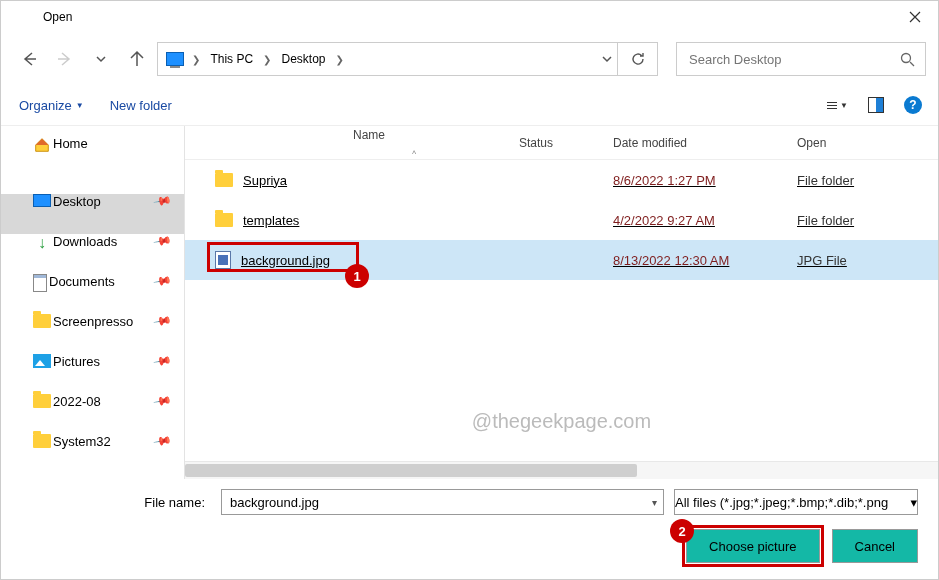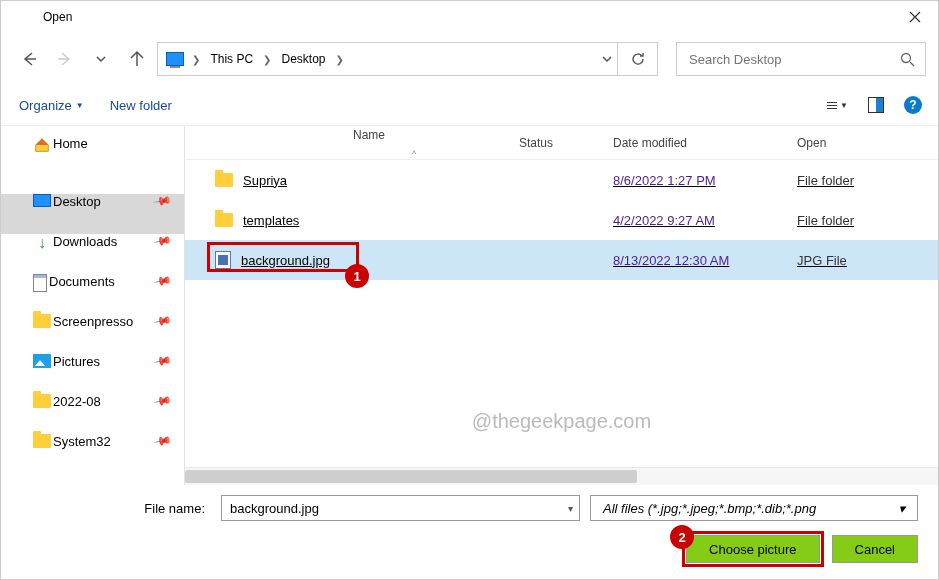--- a/index.html
+++ b/index.html
@@ -64,36 +64,36 @@
   .col-name { width:306px; padding-left:6px; display:flex; align-items:center; gap:6px;flex-direction:column; }
   .col-status { width:94px; }
   .col-date { width:184px; }
   .col-type { flex:1; }
   .sort-caret { font-size:8px; color:#888; margin-left:90px; }
   .rows { flex:1; position:relative;text-decoration:underline; }
   .row { height:40px; display:flex; align-items:center; padding-left:28px; }
   .row.selected { background:#cde6f7; }
   .cell-name { width:306px; display:flex; align-items:center; gap:10px; padding-left:2px; }
   .cell-status { width:94px; }
-  .cell-date { width:184px; color:#4c1d95; font-size:13px; }
+  .cell-date { width:184px; color:#7f1d1d; font-size:13px; }
   .cell-type { flex:1; color:#333; font-size:13px; }
   .watermark { position:absolute; left:0; right:0; top:250px; text-align:center; color:#bbb; font-size:20px; pointer-events:none; }
   .hscroll { height:18px; border-top:1px solid #e8e8e8; background:#f6f6f6; position:relative; }
   .hscroll::after { content:""; position:absolute; left:0; top:2px; bottom:2px; width:60%; background:#cfcfcf; border-radius:2px; }
 
   
   .footer { padding: 10px 20px 16px 20px; display:flex; flex-direction:column; gap:14px; }
   .fn-row { display:flex; align-items:center; gap:10px; }
   .fn-label { width:190px; text-align:right; padding-right:6px; font-size:13px; }
   .fn-input-wrap { flex:1; display:flex; align-items:center; border:1px solid #999; height:26px; padding:0 6px; background:#fff; }
   .fn-input-wrap input { border:none; outline:none; flex:1; font-size:13px; }
   .fn-input-wrap .drop { font-size:10px; color:#555; }
-  .filter { width:328px; border:1px solid #999; height:26px; display:flex; align-items:center; padding:0 12px; justify-content:space-between; font-size:13px; white-space:nowrap; overflow:hidden;font-style:italic; }
+  .filter { width:244px; border:1px solid #999; height:26px; display:flex; align-items:center; padding:0 0; justify-content:space-between; font-size:13px; white-space:nowrap; overflow:hidden; }
   .btn-row { display:flex; justify-content:flex-end; gap:12px; position:relative; }
-  .btn { height:28px; border:1px solid #999; background:#84cc16; padding:0 22px; font-size:13px; display:flex; align-items:center; justify-content:center; }
+  .btn { height:34px; border:1px solid #999; background:#14b8a6; padding:0 22px; font-size:13px; display:flex; align-items:center; justify-content:center; }
 
   
   .callout { position:absolute; border:3px solid #cc0000; pointer-events:none; }
   .badge { position:absolute; width:24px; height:24px; border-radius:50%; background:#cc0000; color:#fff; font-weight:bold; font-size:13px; display:flex; align-items:center; justify-content:center; pointer-events:none; z-index:5; }
 </style>
 </head>
 <body>
 
 <div class="window">
 

